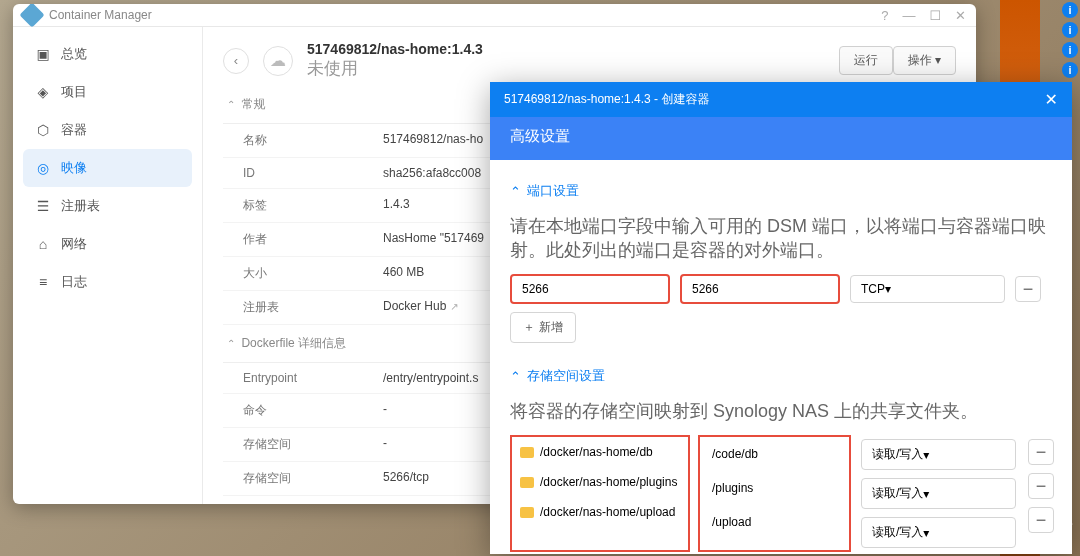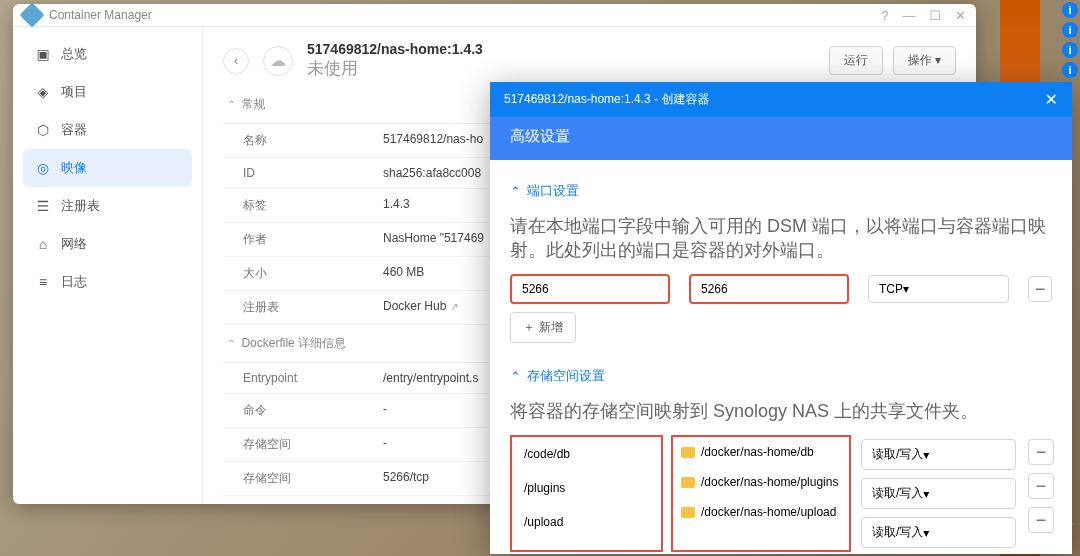--- a/index.html
+++ b/index.html
@@ -17,37 +17,37 @@
     .sidebar { width: 190px; border-right: 1px solid #eaeaea; padding: 8px 10px; }
     .nav-item { display: flex; align-items: center; gap: 10px; padding: 10px 12px; border-radius: 6px; color: #555; font-size: 13px; cursor: pointer; }
     .nav-item.active { background: #e8f1fb; color: #0d7ff1; }
     .nav-icon { width: 16px; height: 16px; display: inline-flex; align-items: center; justify-content: center; font-size: 14px; }
     .main { flex: 1; overflow: hidden; padding: 8px 20px; position: relative; }
     .hdr { display: flex; align-items: center; gap: 14px; padding: 6px 0; }
     .back { width: 26px; height: 26px; border: 1px solid #e0e0e0; border-radius: 50%; display: flex; align-items: center; justify-content: center; color: #888; font-size: 13px; }
     .docker-ico { width: 30px; height: 30px; border: 1px solid #e0e0e0; border-radius: 50%; display: flex; align-items: center; justify-content: center; color: #bbb; font-size: 16px; }
     .hdr-title { font-size: 14px; font-weight: 600; color: #333; }
     .hdr-sub { font-size: 17px; color: #999; }
-    .hdr-actions { margin-left: auto; display: flex; gap: 10px; }
+    .hdr-actions { margin-left: auto; display: flex; }
     .btn { padding: 5px 14px; border: 1px solid #d0d0d0; border-radius: 4px; background: #fafafa; font-size: 12px; color: #555; cursor: pointer; }
     .section-hdr { display: flex; align-items: center; gap: 6px; padding: 10px 4px; color: #888; font-size: 12px; border-bottom: 1px solid #eee; cursor: pointer; }
     .chev { font-size: 10px; color: #999; }
     .row { display: flex; padding: 8px 20px; border-bottom: 1px solid #f3f3f3; font-size: 12px; }
     .row-label { width: 140px; color: #777; }
     .row-value { color: #444; }
     .ext { font-size: 10px; color: #aaa; margin-left: 4px; }
     
     .modal { position: absolute; left: 490px; top: 82px; width: 582px; height: 472px; background: #fff; box-shadow: 0 6px 30px rgba(0,0,0,0.35); display: flex; flex-direction: column; }
     .modal-title { background: #0d7ff1; color: #fff; padding: 8px 14px; font-size: 12px; display: flex; align-items: center; }
     .modal-close { margin-left: auto; font-size: 16px; cursor: pointer; }
     .modal-sub { background: #3b82f6; color: #fff; padding: 10px 20px 14px; font-size: 15px; font-weight: 500; }
     .modal-body { flex: 1; padding: 14px 20px; overflow: hidden; font-size: 12px; }
     .collapse-hdr { color: #0d7ff1; font-size: 13px; padding: 8px 0; cursor: pointer; display: flex; align-items: center; gap: 6px; }
     .desc { color: #666; font-size: 18px; margin: 6px 0 12px; }
-    .port-row { display: flex; gap: 19px; align-items: center; margin-bottom: 8px; }
+    .port-row { display: flex; gap: 10px; align-items: center; margin-bottom: 8px; }
     .input { border: 1px solid #d5d5d5; border-radius: 4px; padding: 6px 10px; font-size: 12px; background: #fff; }
     .input.sm { width: 160px; }
     .select { width: 155px; display: flex; align-items: center; }
     .minus { width: 26px; height: 26px; border: 1px solid #d5d5d5; border-radius: 4px; display: flex; align-items: center; justify-content: center; color: #666; font-size: 18px; cursor: pointer; line-height: 1; }
     .red-box { border: 2px solid #e74c3c !important; }
     .addbtn { border: 1px solid #d5d5d5; border-radius: 4px; padding: 6px 12px; font-size: 12px; color: #555; cursor: pointer; display: inline-flex; align-items: center; gap: 4px; }
     .folder { display: flex; align-items: center; gap: 6px; width: 172px; padding: 4px 6px; }
     .folder-ico { width: 14px; height: 11px; background: #f7c244; border-radius: 2px; }
     .mount { border: 1px solid #d5d5d5; border-radius: 4px; padding: 6px 10px; font-size: 12px; width: 145px; }
     .red-group-left { border: 2px solid #e74c3c; padding: 2px; }
@@ -198,39 +198,39 @@
     </div>
     <div class="addbtn">＋ <span>新增</span></div>
 
     <div class="collapse-hdr" style="margin-top:16px">
         <span>⌃</span>
         <span>存储空间设置</span>
       </div>
     <div class="desc">将容器的存储空间映射到 Synology NAS 上的共享文件夹。</div>
 
     <div class="vol-table">
+      <div class="vol-col red-group-left">
+        <div class="folder">
+            <span class="folder-ico"></span>
+            <span>/docker/nas-home/db</span>
+          </div>
+        <div class="folder">
+            <span class="folder-ico"></span>
+            <span>/docker/nas-home/plugins</span>
+          </div>
+        <div class="folder">
+            <span class="folder-ico"></span>
+            <span>/docker/nas-home/upload</span>
+          </div>
+      </div>
       <div class="vol-col red-group-right">
         <input class="mount" style="border: none;" value="/code/db">
         <input class="mount" style="border: none;" value="/plugins">
         <input class="mount" style="border: none;" value="/upload">
       </div>
-      <div class="vol-col red-group-left">
-        <div class="folder">
-            <span class="folder-ico"></span>
-            <span>/docker/nas-home/db</span>
-          </div>
-        <div class="folder">
-            <span class="folder-ico"></span>
-            <span>/docker/nas-home/plugins</span>
-          </div>
-        <div class="folder">
-            <span class="folder-ico"></span>
-            <span>/docker/nas-home/upload</span>
-          </div>
-      </div>
       <div class="vol-col">
         <div class="input select">
             <span>读取/写入</span>
             <span>▾</span>
           </div>
         <div class="input select">
             <span>读取/写入</span>
             <span>▾</span>
           </div>
         <div class="input select">

